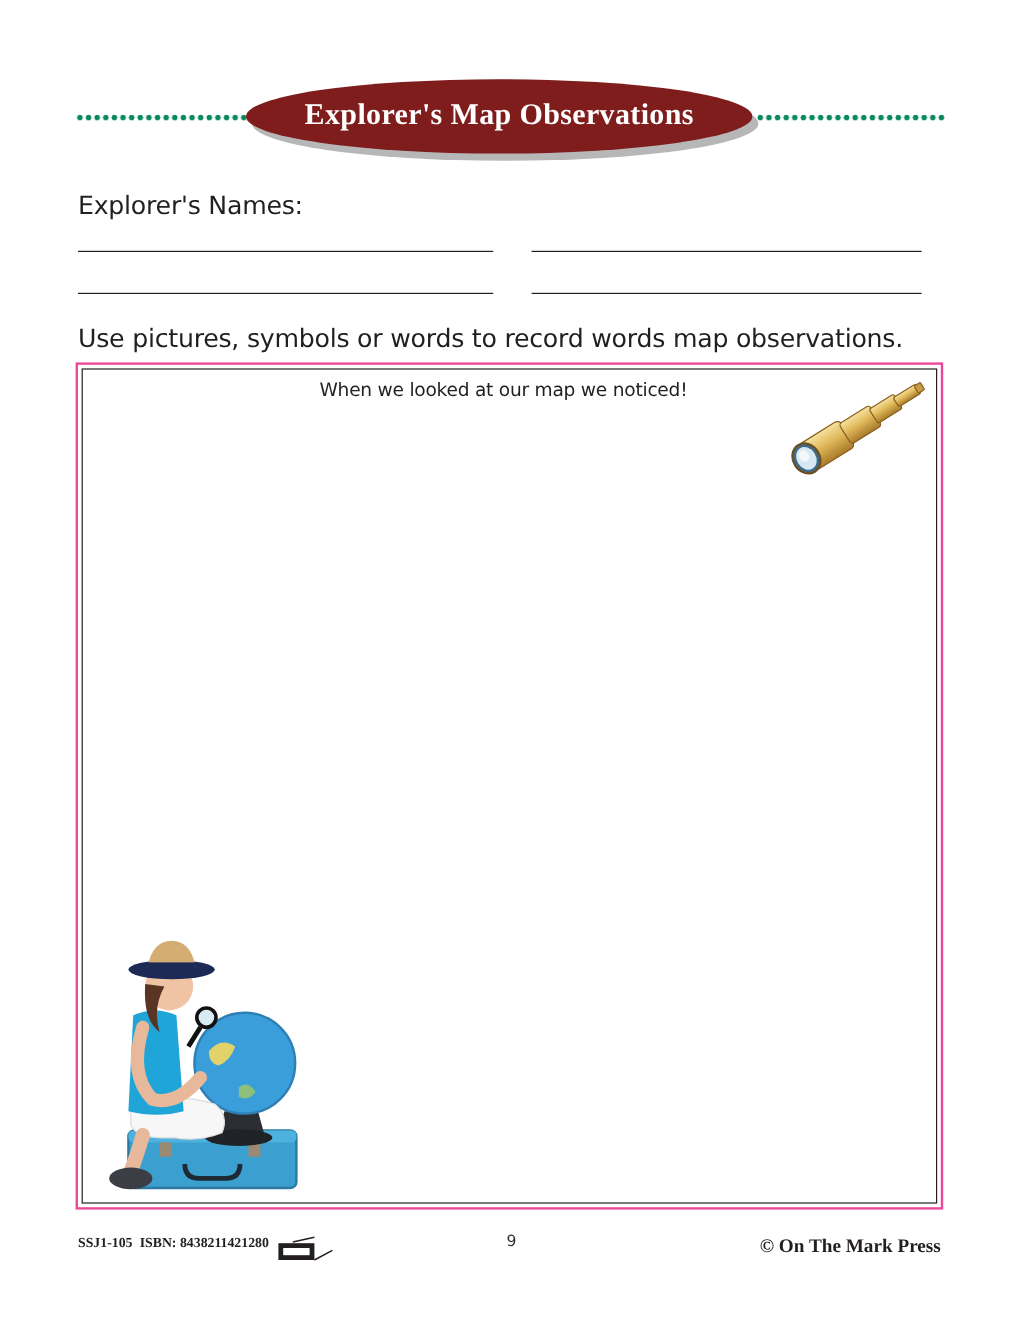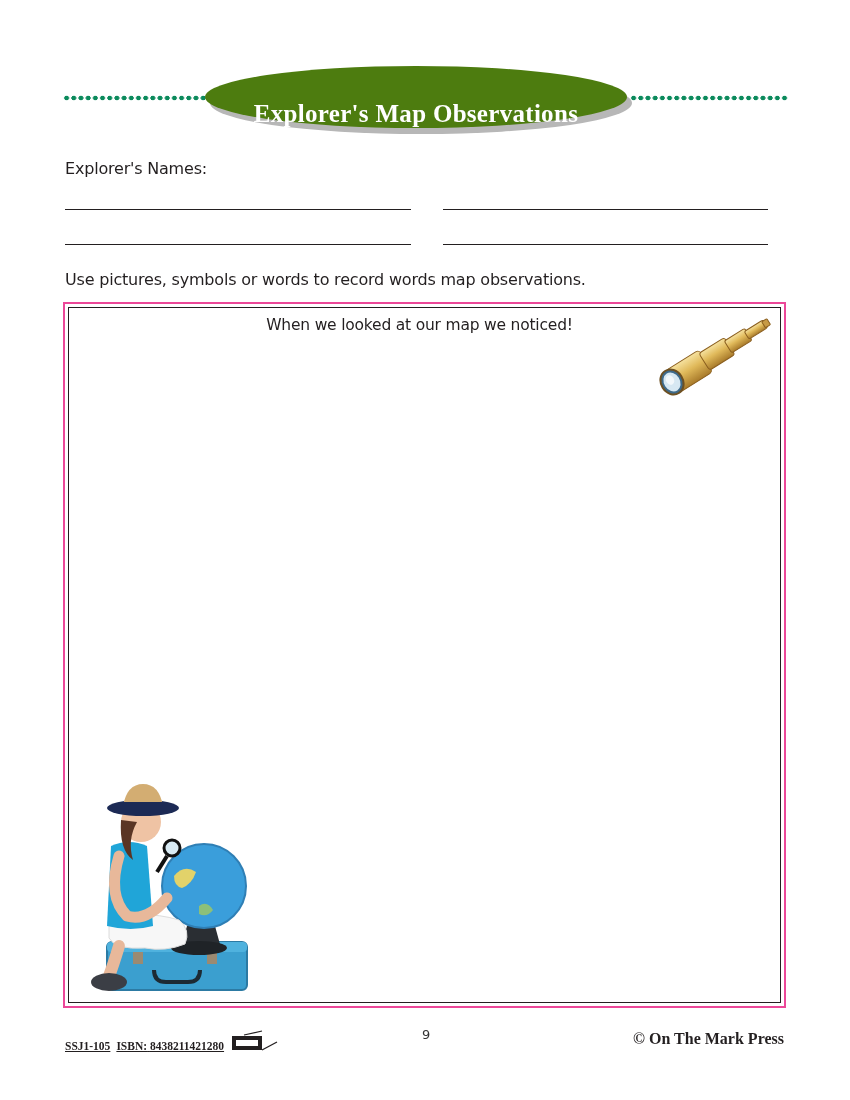--- a/index.html
+++ b/index.html
@@ -11,47 +11,47 @@
     position: absolute; top: 95px; height: 6px;
     background-image: radial-gradient(circle, #0b8a5c 2.2px, transparent 2.6px);
     background-size: 7.2px 6px; background-repeat: repeat-x;
   }
   .title-shadow {
     position: absolute; left: 210px; top: 72px; width: 422px; height: 62px;
     border-radius: 50%; background: #b7b7b7;
   }
   .title-oval {
     position: absolute; left: 205px; top: 66px; width: 422px; height: 62px;
-    border-radius: 50%; background: #4d7c0f;
-    display: flex; align-items: flex-end; justify-content: center;
+    border-radius: 50%; background: #7f1d1d;
+    display: flex; align-items: center; justify-content: center;
   }
   .title-text {
     font-family: "Liberation Serif", serif; font-weight: bold; font-size: 25px;
     color: #ffffff; letter-spacing: 0.3px; margin-top: -2px;
   }
-  .label { position: absolute; font-size: 16px; letter-spacing: -0.2px; }
+  .label { position: absolute; font-size: 21px; letter-spacing: -0.2px; }
   .name-line { position: absolute; height: 0; border-top: 1.4px solid #231f20; }
   .frame-outer {
     position: absolute; left: 63px; top: 302px; width: 723px; height: 706px;
     box-sizing: border-box; border: 2px solid #ec4899; background: #fff;
   }
   .frame-inner {
     position: absolute; left: 3px; top: 3px; right: 3px; bottom: 3px;
     border: 1.5px solid #231f20; box-sizing: border-box;
   }
   .frame-heading {
     position: absolute; top: 8px; left: 0; right: 0; text-align: center;
     font-size: 15.5px; letter-spacing: -0.2px; padding-left: 0px;
   }
   .heading-inner { display: inline-block; margin-left: -10px; }
   .telescope { position: absolute; right: 4px; top: 4px; width: 126px; height: 86px; }
   .explorer-girl { position: absolute; left: 10px; bottom: 6px; width: 190px; height: 240px; }
   .footer-left {
     position: absolute; left: 65px; top: 1030px; font-family: "Liberation Serif", serif;
-    font-weight: bold; font-size: 11.5px; display: flex; align-items: flex-end; gap: 6px; text-decoration: underline;
+    font-weight: bold; font-size: 11.5px; display: flex; align-items: flex-start; gap: 6px;
   }
   .footer-page {
     position: absolute; left: 422px; top: 1027px; font-family: "DejaVu Sans", sans-serif;
     font-size: 13px; color: #333;
   }
   .footer-right {
     position: absolute; right: 66px; top: 1030px; font-family: "Liberation Serif", serif;
     font-weight: bold; font-size: 16px;
   }
 </style>

